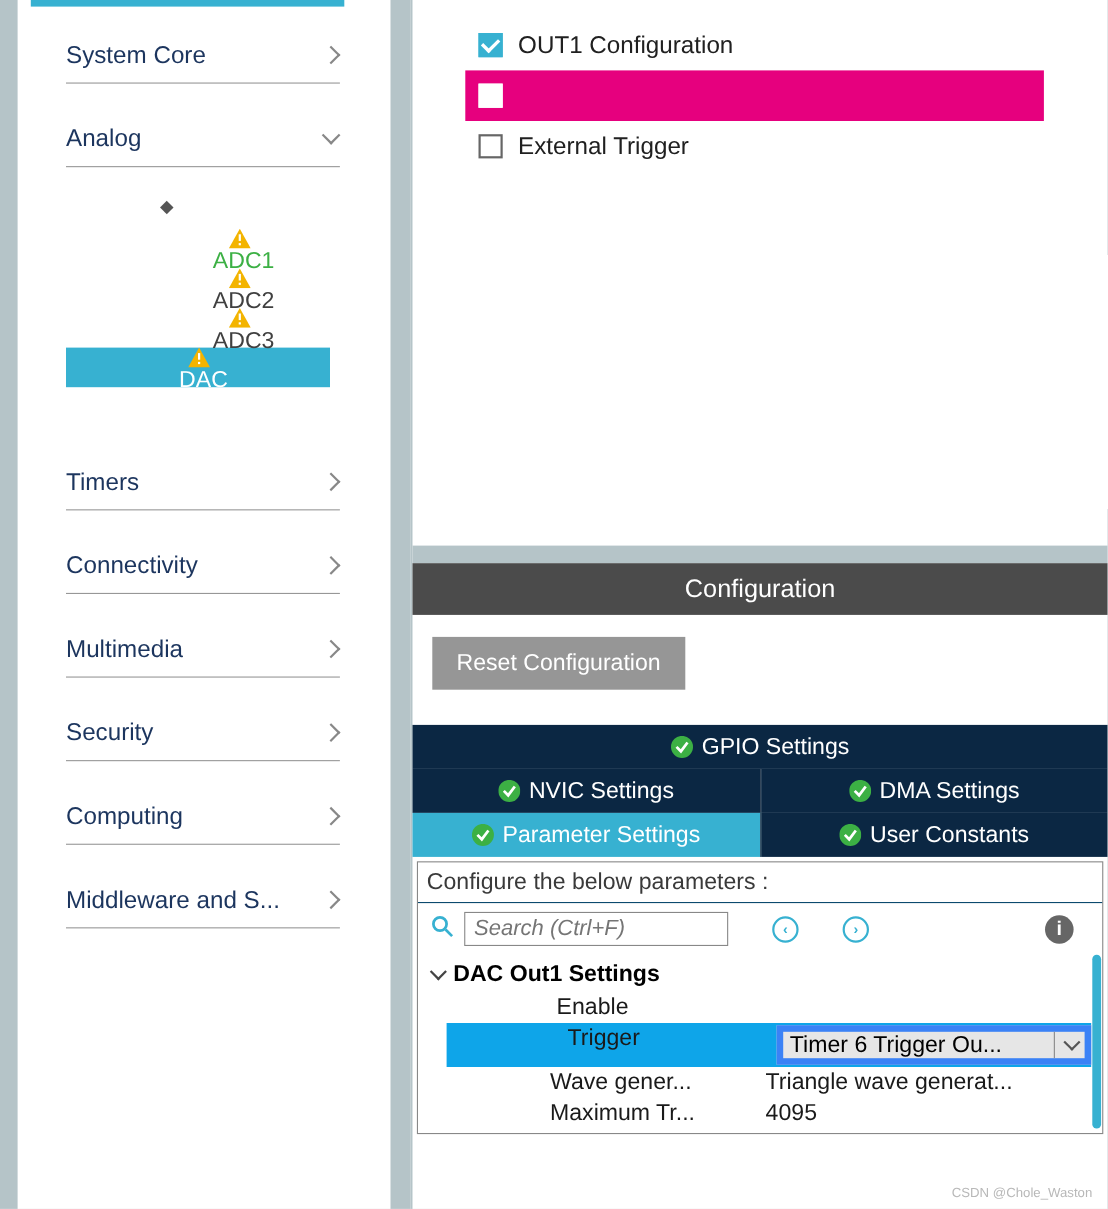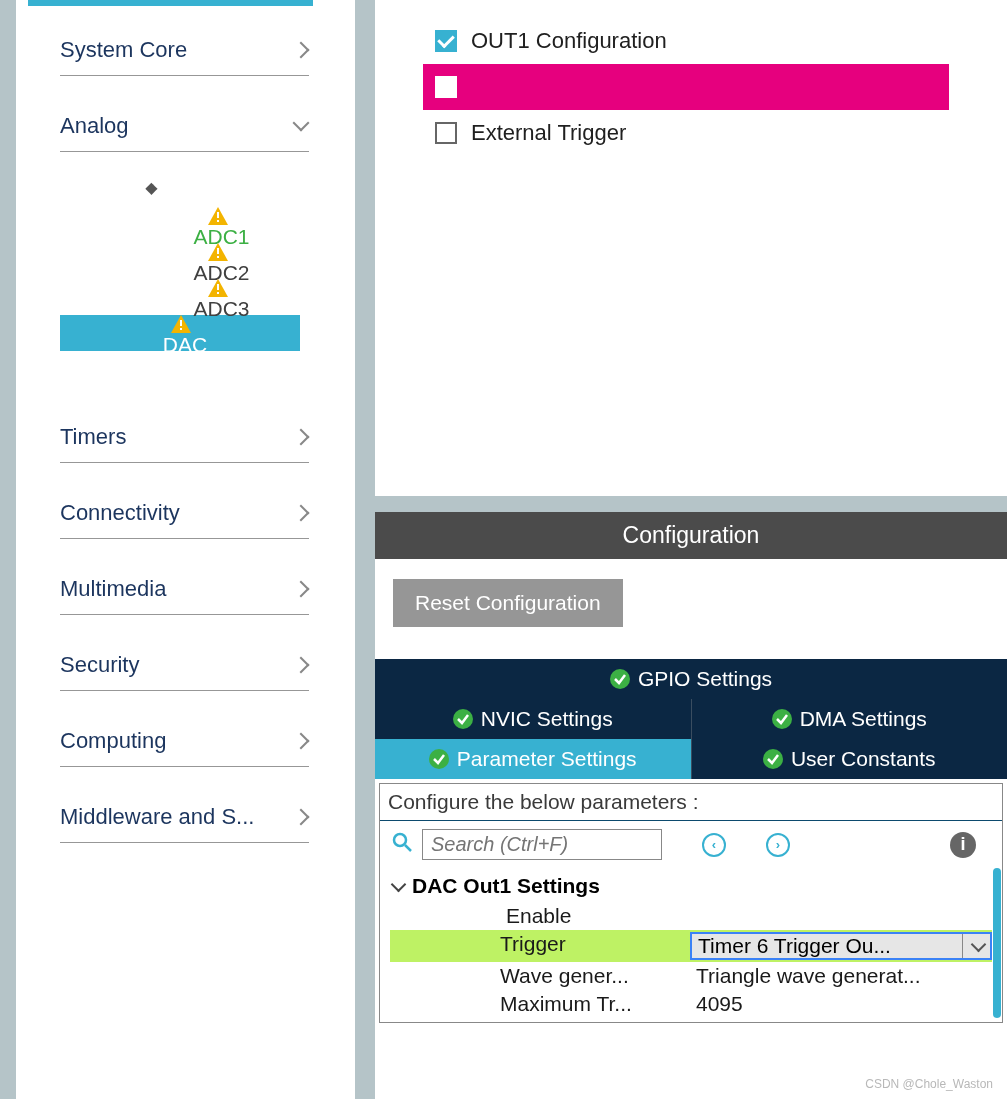--- a/index.html
+++ b/index.html
@@ -58,22 +58,22 @@
 .info-circle { width: 26px; height: 26px; border-radius: 50%; background: #666; color: #fff; display: flex; align-items: center; justify-content: center; font-size: 18px; font-weight: bold; margin-left: auto; margin-right: 14px; cursor: pointer; }
 
 .tree-section { padding: 2px 10px 0 10px; position: relative; }
 .tree-head { display: flex; align-items: center; font-size: 21px; font-weight: bold; padding: 4px 0; }
 .tree-chev { width: 16px; text-align: center; margin-right: 6px; color: #444; }
 .tree-chev::before { content: ''; display: inline-block; width: 9px; height: 9px; border-right: 2px solid #444; border-bottom: 2px solid #444; transform: rotate(45deg); margin-bottom: 3px; }
 
 .param-row { display: flex; font-size: 21px; padding: 2px 0 2px 110px; }
 .param-label { width: 190px; color: #1a1a1a; white-space: nowrap; overflow: hidden; text-overflow: ellipsis; }
 .param-value { flex: 1; color: #1a1a1a; white-space: nowrap; overflow: hidden; text-overflow: ellipsis; padding-left: 6px; }
-.param-row.selected { background: #bef264; }
-.param-row.selected .dropdown-box { border: 2px solid #3b82f6; background: #e6e6e6; display: flex; align-items: center; padding: 0 6px; position: relative; flex: 1; }
+.param-row.selected { background: #0ea5e9; margin-left: 16px; }
+.param-row.selected .dropdown-box { border: 6px solid #3b82f6; background: #e6e6e6; display: flex; align-items: center; padding: 0 6px; position: relative; flex: 1; }
 .dropdown-arrow { margin-left: auto; border-left: 1px solid #888; padding-left: 10px; }
 .dropdown-arrow::before { content: ''; display: inline-block; width: 9px; height: 9px; border-right: 2px solid #555; border-bottom: 2px solid #555; transform: rotate(45deg); margin-bottom: 3px; }
 
 .vscroll { position: absolute; right: 1px; top: 0; bottom: 0; width: 8px; background: #37b1d1; border-radius: 4px; }
 
 .watermark { position: absolute; right: 14px; bottom: 8px; color: #b8b8b8; font-size: 12px; }
 </style>
 </head>
 <body>
 

